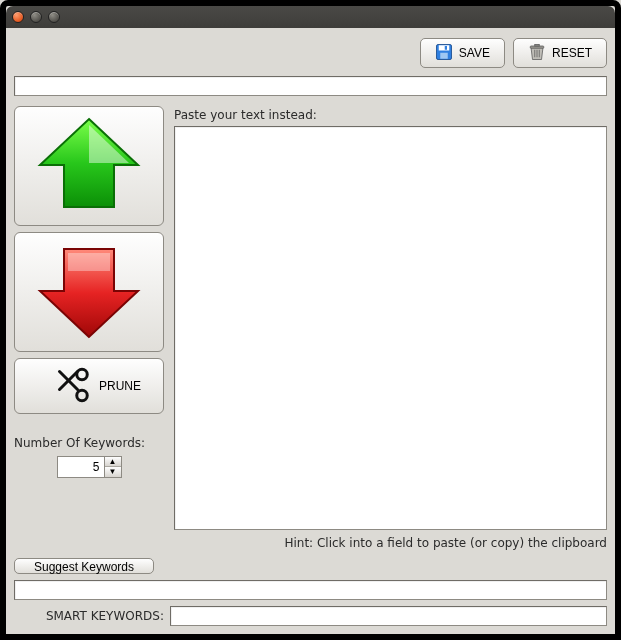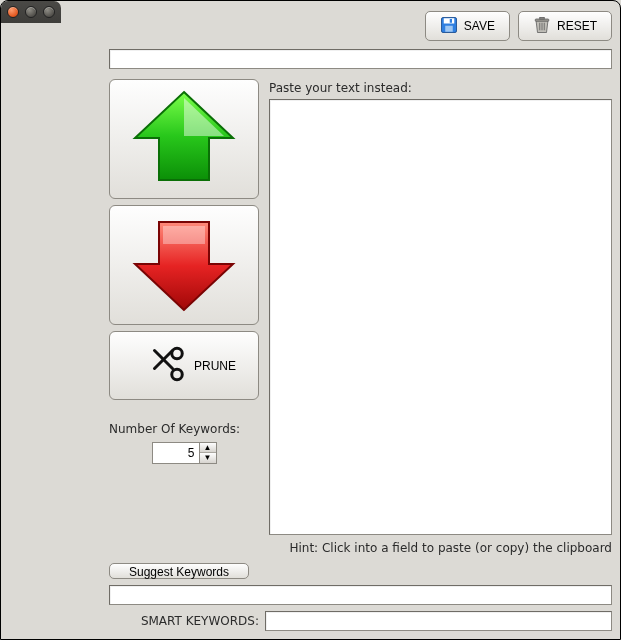--- a/index.html
+++ b/index.html
@@ -10,26 +10,25 @@
     color: #2b2b2b;
     background: #dcdad5;
     width: 621px;
     height: 640px;
     overflow: hidden;
   }
   .window {
     width: 621px;
     height: 640px;
     background: #dcdad5;
-    border: 1px solid #000000;
+    border: 6px solid #000000;
     border-top-left-radius: 8px;
     border-top-right-radius: 8px;
     display: flex;
-    flex-direction: row;
-    gap: 40px;
+    flex-direction: column;
   }
   .titlebar {
     height: 22px;
     background: linear-gradient(#4a4946, #3e3d3a);
     border-top-left-radius: 7px;
     border-top-right-radius: 7px;
     display: flex;
     align-items: center;
     padding: 0 6px;
     gap: 6px;
@@ -97,21 +96,21 @@
     height: 120px;
     background: linear-gradient(#fefefe, #e1dfda);
     border: 1px solid #8d8a83;
     border-radius: 6px;
     display: flex;
     align-items: center;
     justify-content: center;
     cursor: pointer;
   }
   .prune-btn {
-    height: 69px;
+    height: 56px;
     background: linear-gradient(#fefefe, #e1dfda);
     border: 1px solid #8d8a83;
     border-radius: 6px;
     display: flex;
     align-items: center;
     justify-content: center;
     gap: 8px;
     cursor: pointer;
     font-size: 12px;
     padding-left: 24px;

